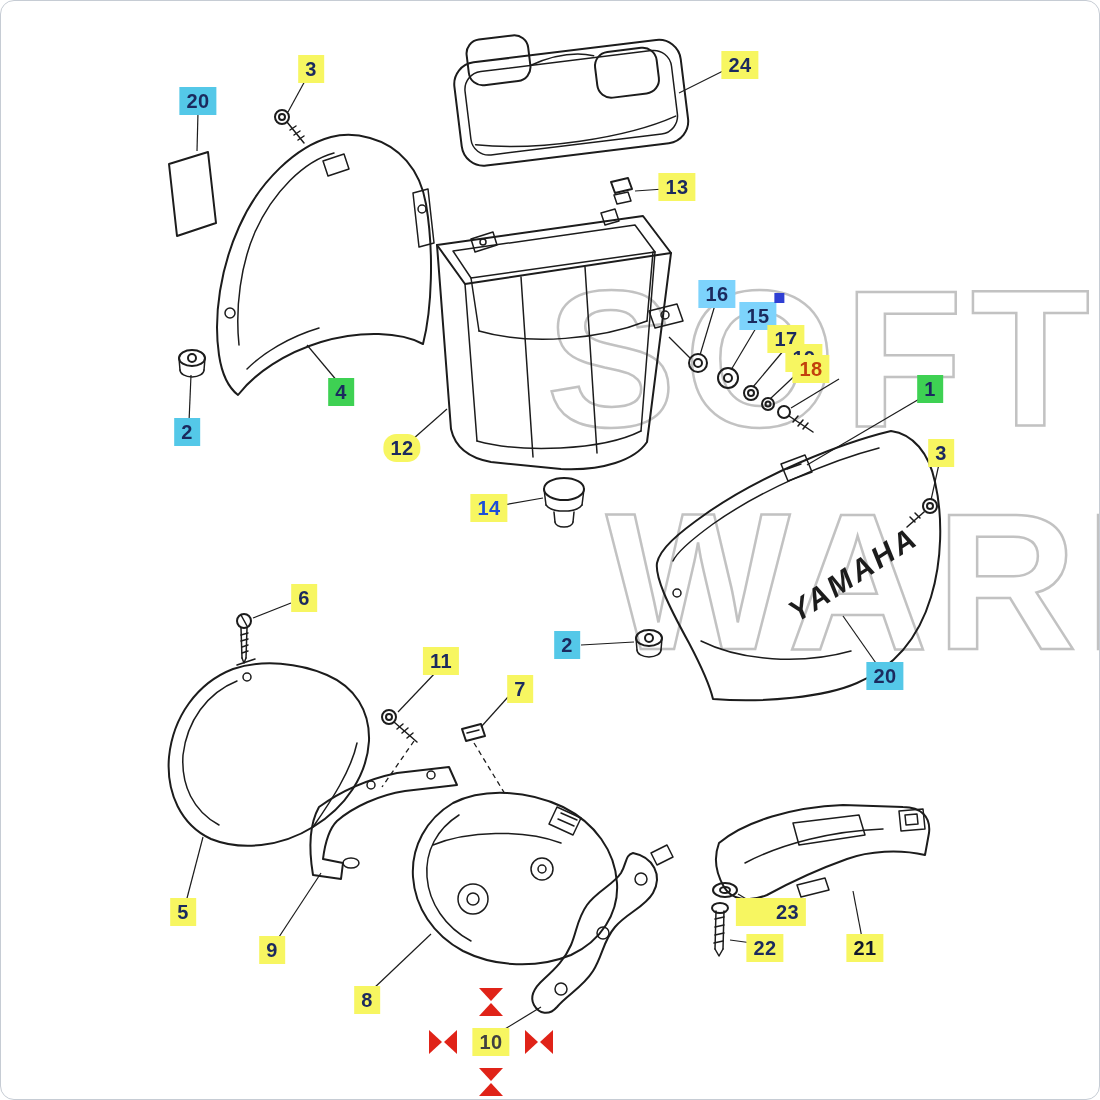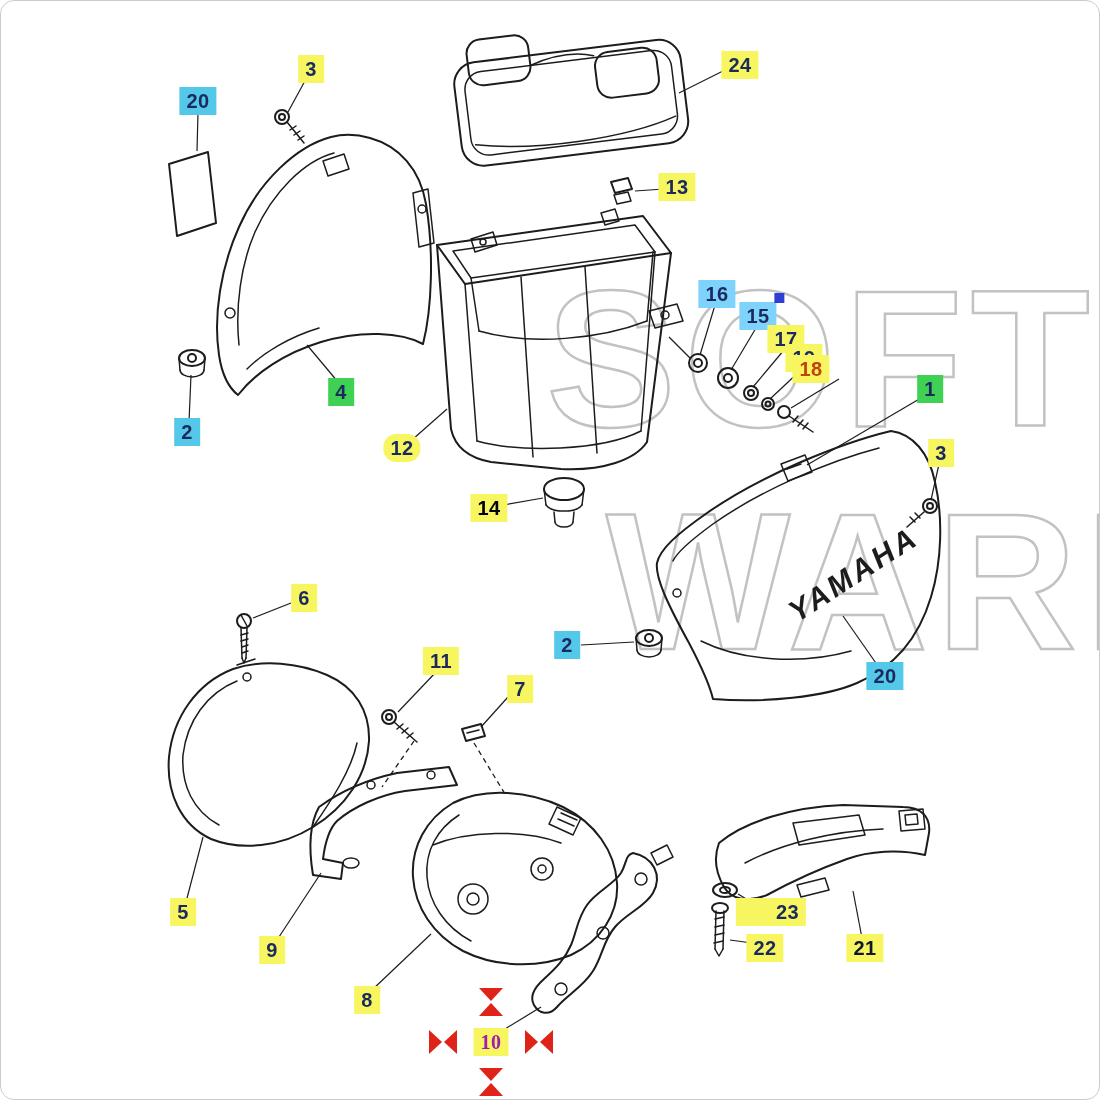--- a/index.html
+++ b/index.html
@@ -270,30 +270,30 @@
       <div class="part-label" style="left: 716px; top: 293px; background: #7dd3fc; color: rgb(27, 42, 94);">16</div>
       <div class="part-label" style="left: 757px; top: 315px; background: #7dd3fc; color: rgb(27, 42, 94);">15<span class="marker-blue" style="background: rgb(47, 63, 211);"></span></div>
       <div class="part-label" style="left: 785px; top: 338px; background: rgb(247, 246, 97); color: rgb(27, 42, 94);">17</div>
       <div class="part-label" style="left: 803px; top: 357px; background: rgb(247, 246, 97); color: rgb(27, 42, 94);">19</div>
       <div class="part-label" style="left: 810px; top: 368px; background: rgb(247, 246, 97); color: #c2410c;">18</div>
       <div class="part-label" style="left: 929px; top: 388px; background: rgb(62, 209, 83); color: rgb(27, 42, 94);">1</div>
       <div class="part-label" style="left: 940px; top: 452px; background: rgb(247, 246, 97); color: rgb(27, 42, 94);">3</div>
       <div class="part-label" style="left: 401px; top: 447px; background: rgb(247, 246, 97); color: rgb(27, 42, 94); border-radius: 13px;">12</div>
       <div class="part-label" style="left: 186px; top: 431px; background: rgb(84, 200, 232); color: rgb(27, 42, 94);">2</div>
       <div class="part-label" style="left: 340px; top: 391px; background: rgb(62, 209, 83); color: rgb(27, 42, 94);">4</div>
-      <div class="part-label" style="left: 488px; top: 507px; background: rgb(247, 246, 97); color: #000000;">14</div>
+      <div class="part-label" style="left: 488px; top: 507px; background: rgb(247, 246, 97); color: #1d4ed8;">14</div>
       <div class="part-label" style="left: 566px; top: 644px; background: rgb(84, 200, 232); color: rgb(27, 42, 94);">2</div>
       <div class="part-label" style="left: 884px; top: 675px; background: rgb(84, 200, 232); color: rgb(27, 42, 94);">20</div>
       <div class="part-label" style="left: 303px; top: 597px; background: rgb(247, 246, 97); color: rgb(27, 42, 94);">6</div>
       <div class="part-label" style="left: 440px; top: 660px; background: rgb(247, 246, 97); color: rgb(27, 42, 94);">11</div>
       <div class="part-label" style="left: 519px; top: 688px; background: rgb(247, 246, 97); color: rgb(27, 42, 94);">7</div>
       <div class="part-label" style="left: 182px; top: 911px; background: rgb(247, 246, 97); color: rgb(27, 42, 94);">5</div>
       <div class="part-label" style="left: 271px; top: 949px; background: rgb(247, 246, 97); color: rgb(27, 42, 94);">9</div>
       <div class="part-label" style="left: 366px; top: 999px; background: rgb(247, 246, 97); color: rgb(27, 42, 94);">8</div>
-      <div class="part-label" style="left: 490px; top: 1041px; background: rgb(247, 246, 97); color: #a21caf; font-family: Liberation Serif, serif;">10</div>
+      <div class="part-label" style="left: 490px; top: 1041px; background: rgb(247, 246, 97); color: #404040;">10</div>
       <div class="red-arrows" style="left: 490px; top: 1041px;">
         <svg width="150" height="140" viewBox="-75 -70 150 140">
           <g transform="translate(0,-40) rotate(0)">
             <polygon points="-12,-14 12,-14 0,-1" fill="#e02318"></polygon>
             <polygon points="-12,14 12,14 0,1" fill="#e02318"></polygon>
           </g>
           <g transform="translate(0,40) rotate(0)">
             <polygon points="-12,-14 12,-14 0,-1" fill="#e02318"></polygon>
             <polygon points="-12,14 12,14 0,1" fill="#e02318"></polygon>
           </g>

